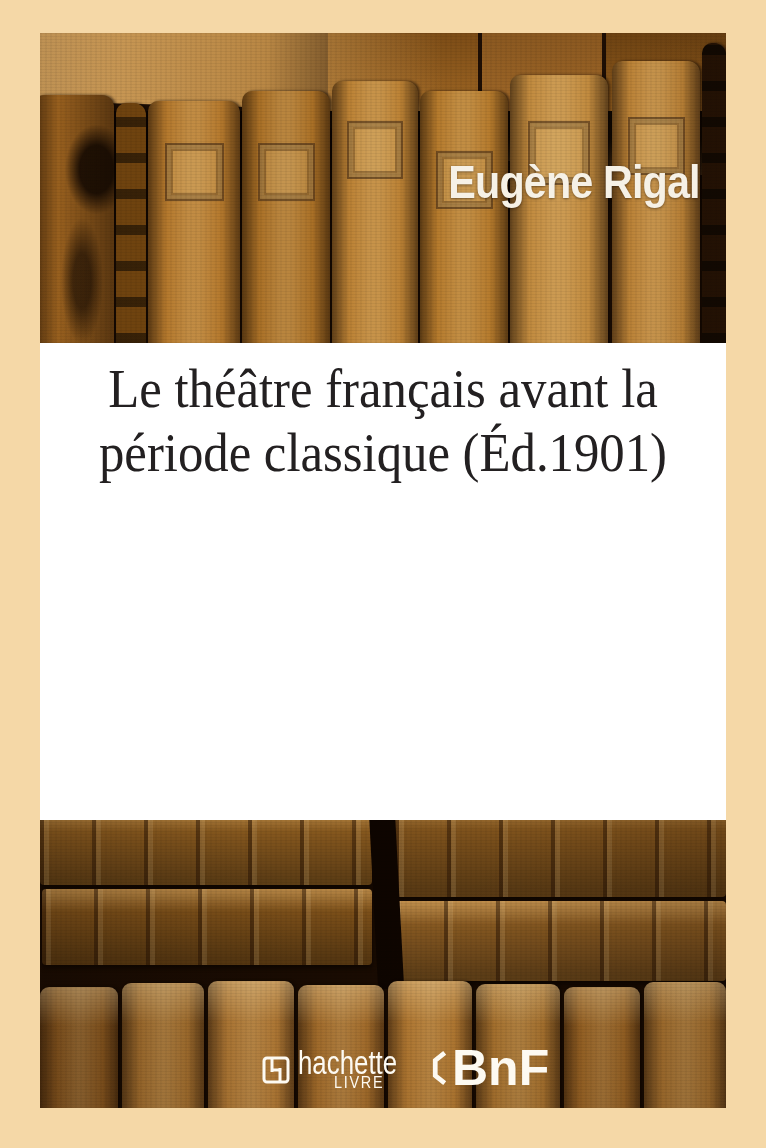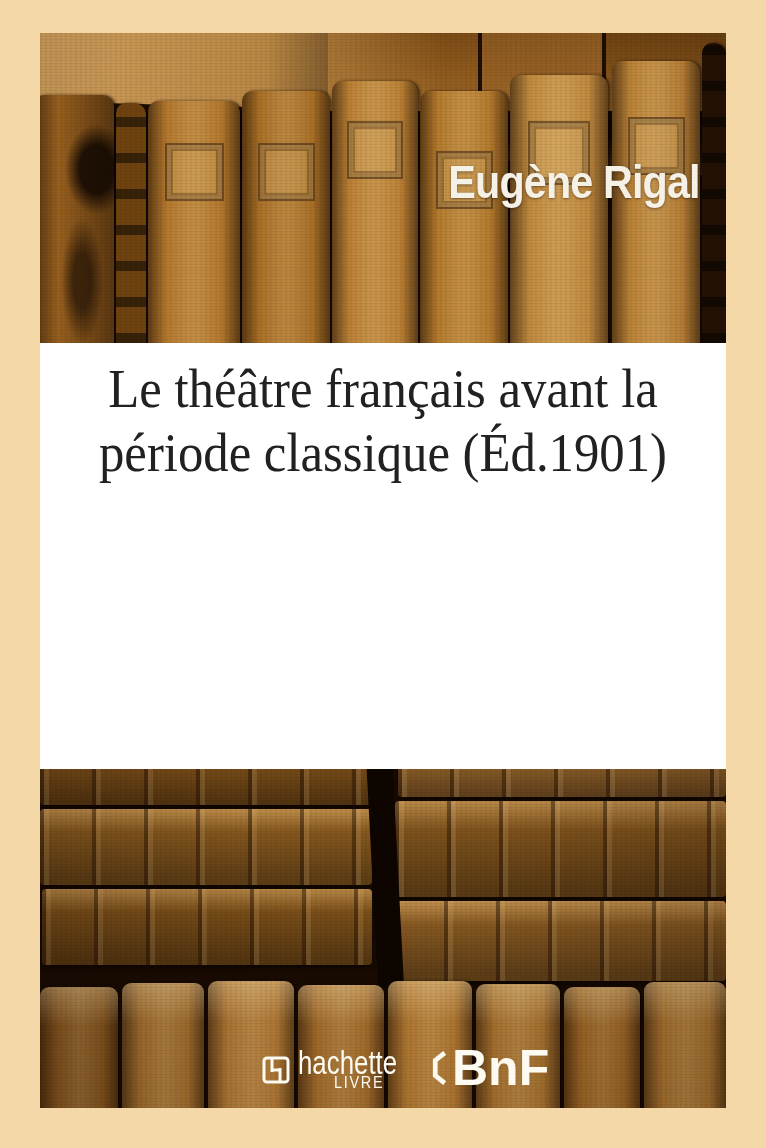--- a/index.html
+++ b/index.html
@@ -22,21 +22,21 @@
   .s{position:absolute;bottom:0;z-index:3;border-radius:10px 12px 0 0;
     background:linear-gradient(90deg,rgba(20,8,0,.55) 0%,rgba(20,8,0,0) 20%,rgba(255,228,170,.18) 44% 56%,rgba(20,8,0,0) 80%,rgba(20,8,0,.55) 100%),var(--c);
     box-shadow:2px 0 3px rgba(10,4,0,.6);}
   .s .label{position:absolute;left:18%;width:60%;height:54px;top:42px;border:2px solid rgba(48,22,3,.55);
     background:rgba(228,192,128,.26);box-shadow:inset 0 0 0 4px rgba(228,192,128,.18),inset 0 0 0 6px rgba(48,22,3,.30);}
   .ribs{background:repeating-linear-gradient(0deg,rgba(0,0,0,.5) 0 10px,rgba(0,0,0,0) 10px 36px),var(--c);}
   .torn{background:radial-gradient(ellipse 42px 60px at 78% 30%,rgba(15,6,0,.85) 40%,rgba(15,6,0,0) 75%),
     radial-gradient(ellipse 30px 90px at 60% 75%,rgba(15,6,0,.6) 30%,rgba(15,6,0,0) 70%),
     linear-gradient(90deg,rgba(20,8,0,.5),rgba(20,8,0,0) 30%,rgba(20,8,0,.5)),var(--c);}
 
-  .band{position:absolute;left:0;top:310px;width:686px;height:426px;background:#ffffff;z-index:6;text-align:center;}
+  .band{position:absolute;left:0;top:310px;width:686px;height:477px;background:#ffffff;z-index:6;text-align:center;}
   .title-line{display:block;white-space:nowrap;font-family:"Liberation Serif",serif;font-weight:400;
     color:#232021;font-size:54px;line-height:64px;transform:scaleX(.94);transform-origin:center;}
   .band .title-wrap{padding-top:14px;}
 
   .photo-bottom{position:absolute;left:0;top:720px;width:686px;height:355px;background:#190b02;overflow:hidden;}
   .row{position:absolute;border-radius:4px;
     background:
       repeating-linear-gradient(90deg,rgba(30,12,0,.45) 0 4px,rgba(255,225,170,.14) 4px 9px,rgba(0,0,0,0) 9px 52px),
       linear-gradient(180deg,rgba(255,222,160,.30),rgba(0,0,0,.18) 30%,rgba(0,0,0,.42) 92%),var(--c);
     box-shadow:0 3px 4px rgba(8,3,0,.7);}

